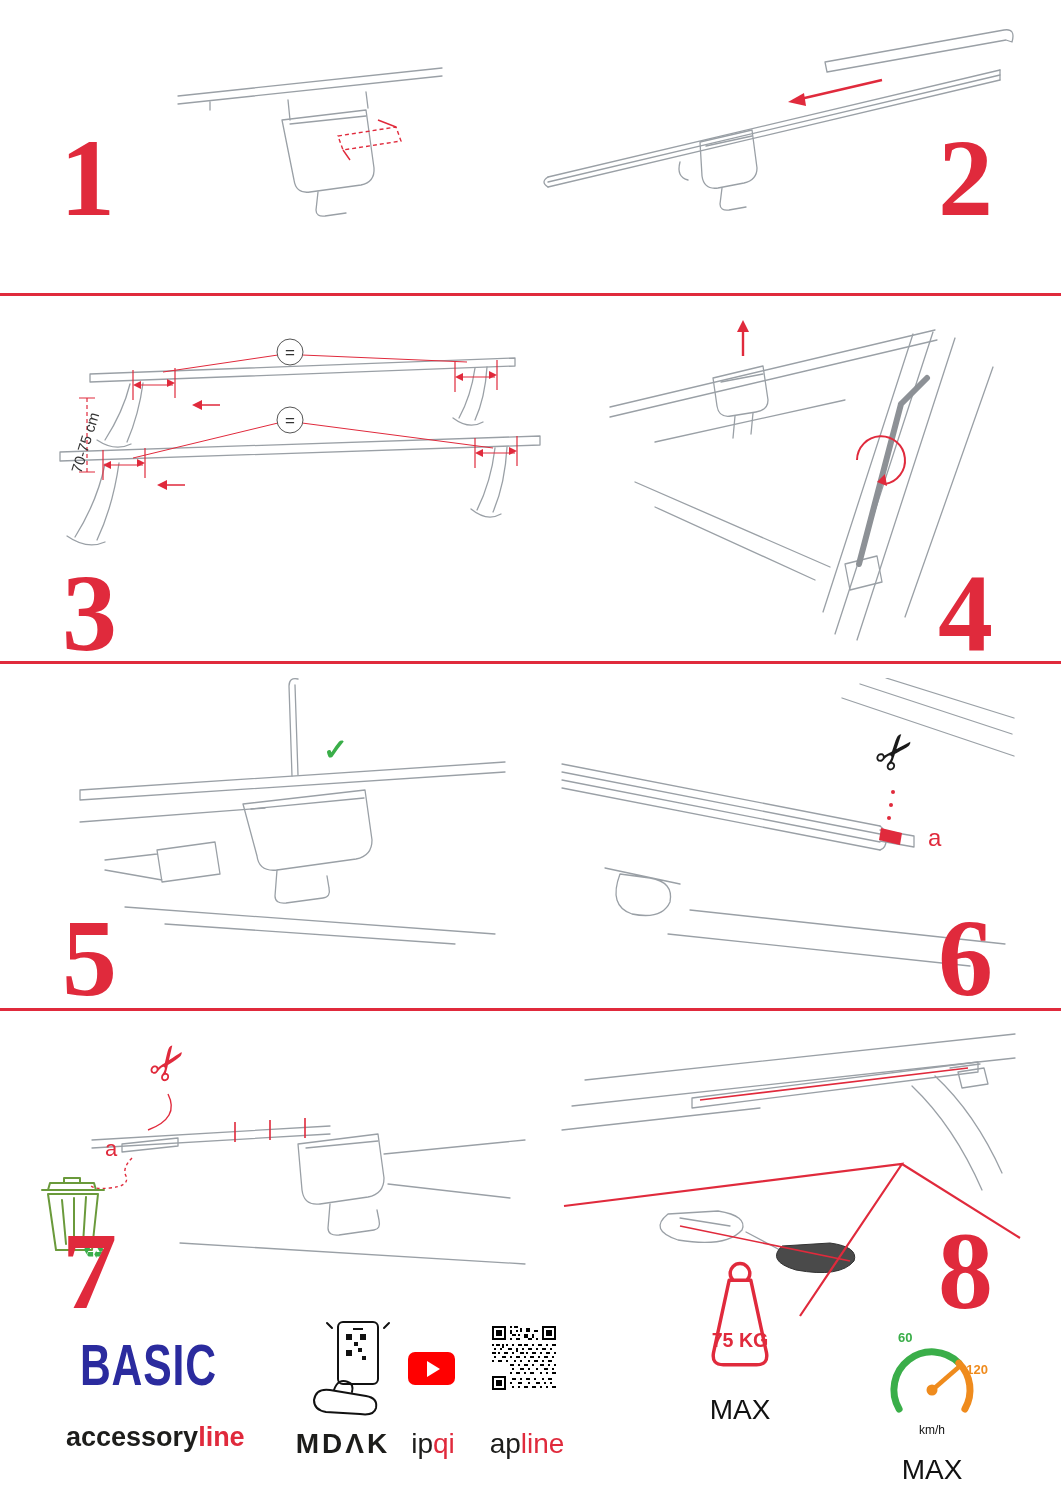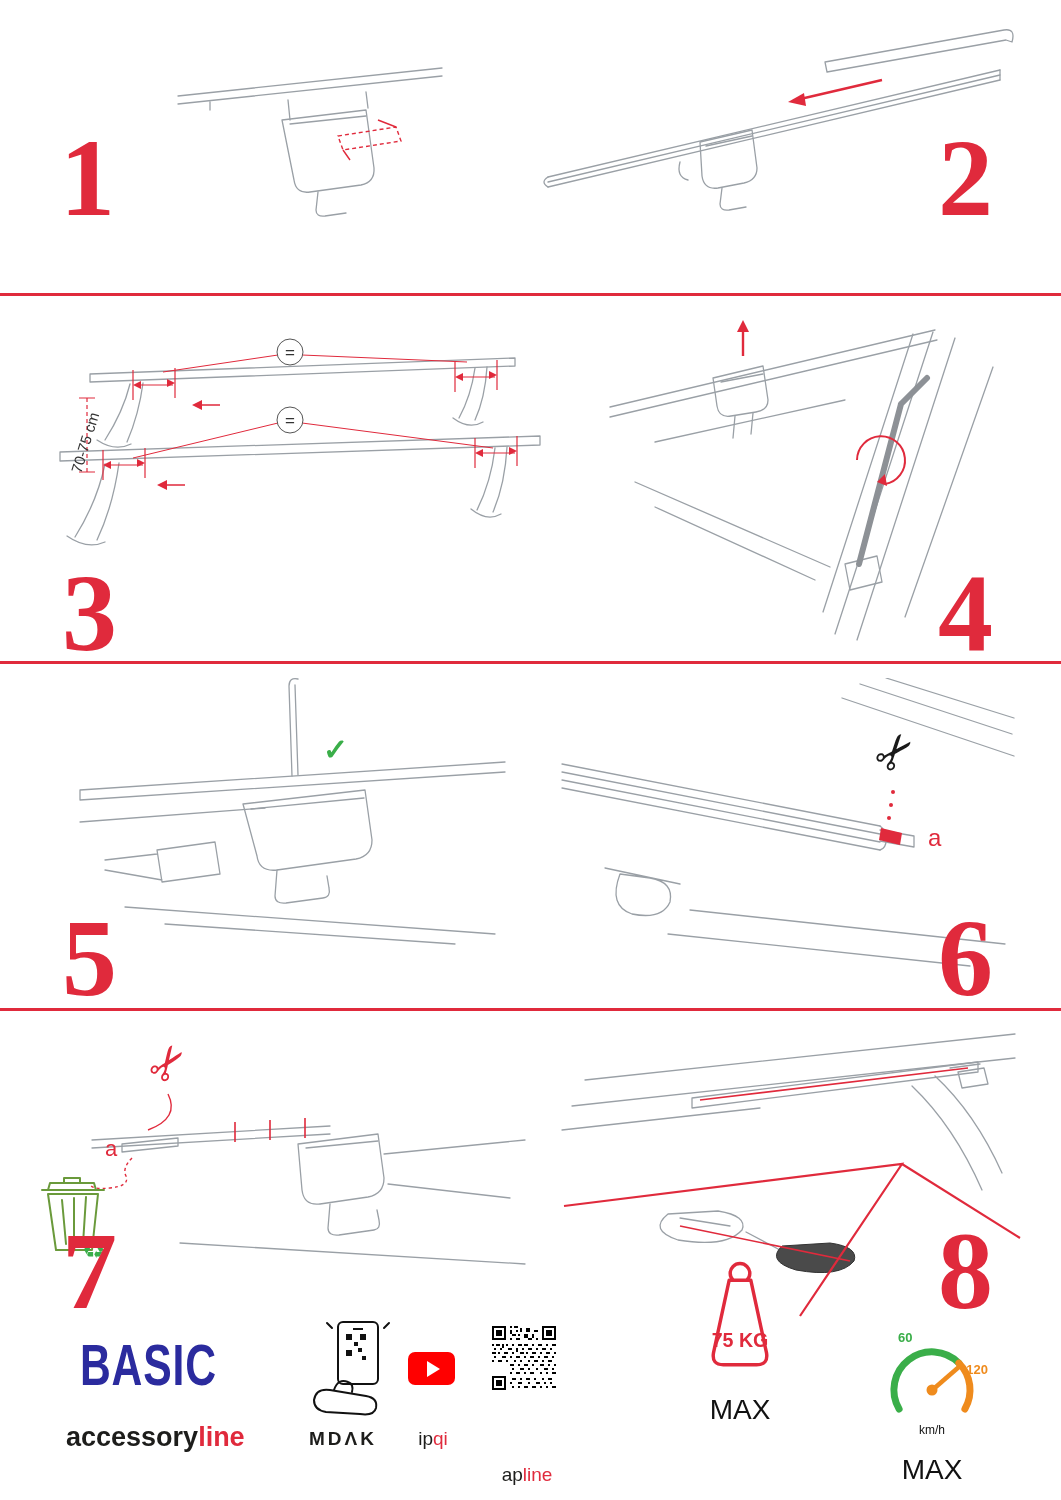--- a/index.html
+++ b/index.html
@@ -12,24 +12,24 @@
   .panel{position:absolute;}
   .panel svg{display:block;width:100%;height:100%;}
   .step-num{position:absolute;font-family:"Liberation Serif",serif;font-weight:bold;
     font-size:110px;line-height:1;color:var(--accent);}
   .divider{position:absolute;left:0;width:1061px;height:3px;background:var(--accent);}
   .brand-title{position:absolute;left:80px;top:1332px;font-size:52px;font-weight:bold;
     color:var(--blue);letter-spacing:1px;transform:scale(0.82,1.1);transform-origin:top left;}
   .brand-sub{position:absolute;left:66px;top:1422px;font-size:27px;font-weight:bold;}
   .dark{color:var(--ink);} .red{color:var(--accent);}
   .abs{position:absolute;}
-  .logo-label{position:absolute;top:1428px;font-size:19px;text-align:center;color:var(--ink);}
+  .logo-label{position:absolute;top:1428px;font-size:28px;text-align:center;color:var(--ink);}
   .logo-mdak{left:293px;width:100px;letter-spacing:3px;font-weight:bold;}
   .logo-ipqi{left:398px;width:70px;text-align:center;}
-  .logo-apline{left:482px;width:90px;margin-top:36px;}
+  .logo-apline{left:482px;width:90px;}
   .yt{position:absolute;left:408px;top:1352px;width:47px;height:33px;background:#ff0000;
     border-radius:7px;display:flex;align-items:center;justify-content:center;}
   .yt-tri{width:0;height:0;border-left:13px solid #fff;border-top:8px solid transparent;
     border-bottom:8px solid transparent;margin-left:3px;}
   .limit-block{position:absolute;text-align:center;}
   .wt{left:678px;top:1256px;width:124px;}
   .sp{left:870px;top:1326px;width:124px;}
   .limit-block svg{display:inline-block;}
   .max-label{font-size:28px;font-weight:normal;color:#111;margin-top:6px;}
 </style>

